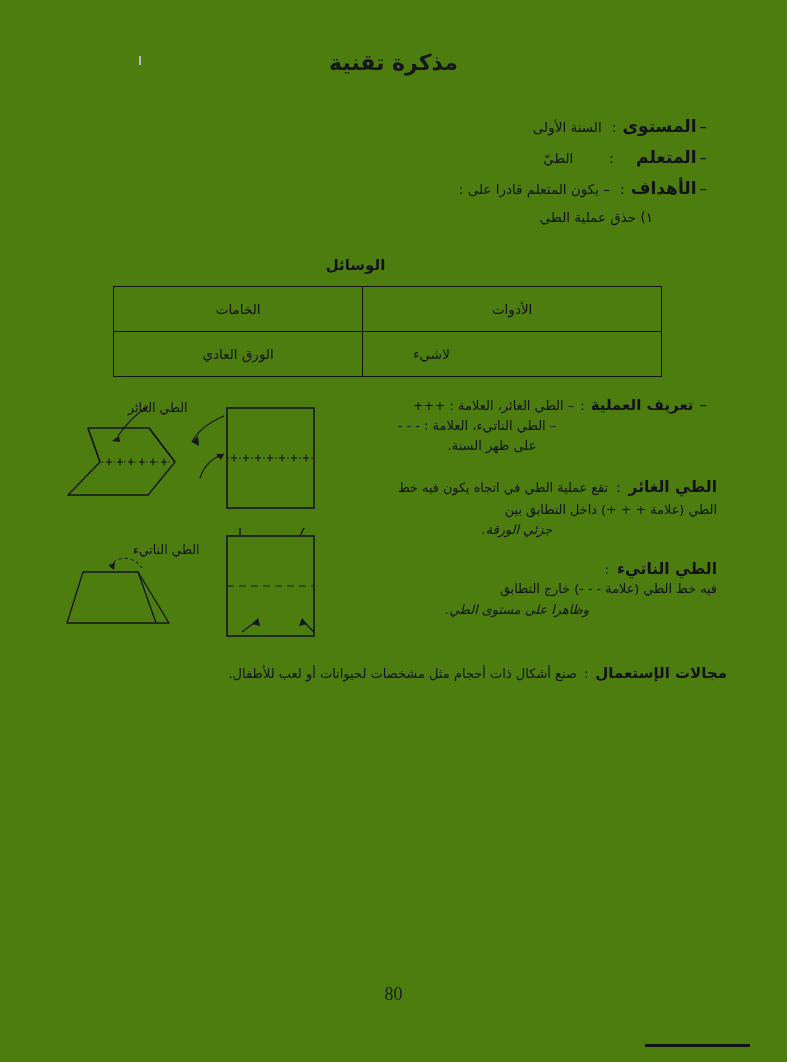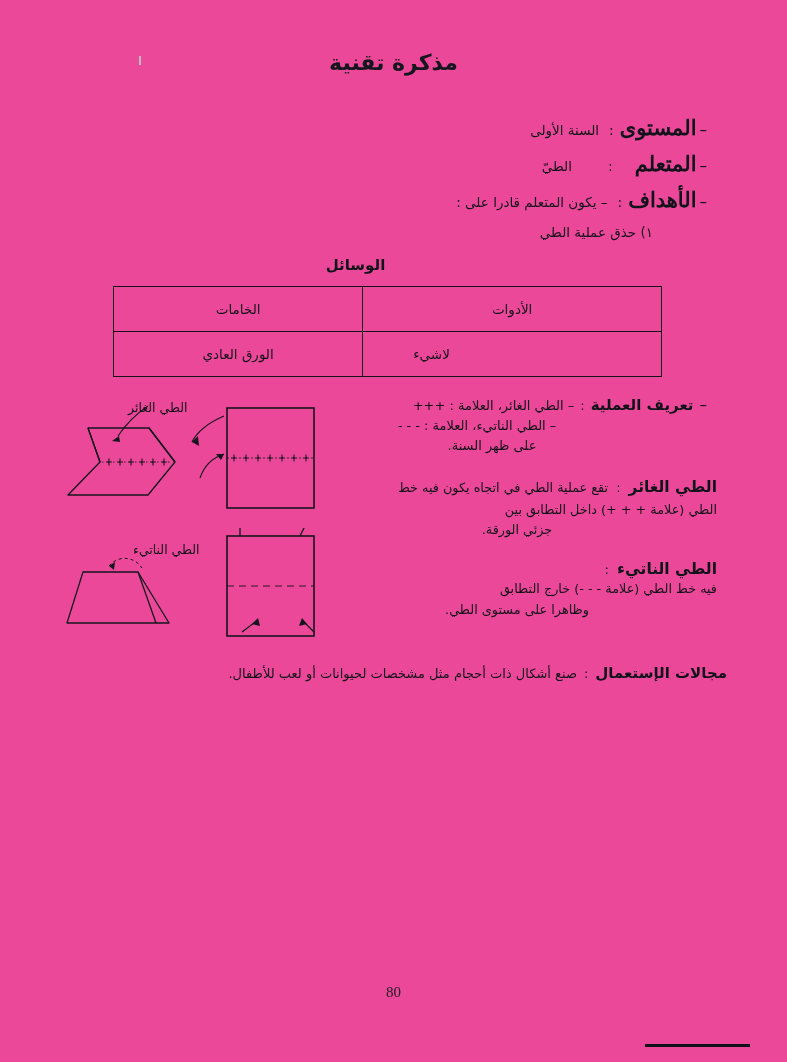--- a/index.html
+++ b/index.html
@@ -8,21 +8,21 @@
     padding: 0;
     background: #ffffff;
   }
   body {
     font-family: "DejaVu Sans", sans-serif;
   }
   #page {
     position: relative;
     width: 787px;
     height: 1062px;
-    background: #ec4899;
+    background: #4d7c0f;
     overflow: hidden;
     color: #12121a;
   }
 
   
   .rtl {
     direction: rtl;
     unicode-bidi: isolate;
     text-align: right;
   }
@@ -57,23 +57,22 @@
     margin-bottom: 11px;
     font-size: 14px;
     white-space: nowrap;
   }
   .meta-dash {
     font-size: 15px;
     margin-left: 3px;
   }
   .meta-label {
     font-weight: bold;
-    font-size: 21px;
+    font-size: 17px;
     letter-spacing: 1.2px;
-    font-family: Liberation Serif, serif;
   }
   .meta-colon {
     margin: 0 6px 0 10px;
     font-size: 14px;
   }
   .meta-value {
     font-size: 13.5px;
   }
   .meta-row.subject .meta-colon { margin-right: 22px; }
   .meta-row.subject .meta-value { margin-right: 26px; }
@@ -186,21 +185,21 @@
   }
   .fold-colon { margin: 0 8px; font-size: 13px; }
   .fold-text {
     font-size: 12.8px;
     line-height: 1.62;
     text-align: justify;
     direction: rtl;
   }
   .fold-first { display: inline; }
   .fold-body { margin-top: 1px; }
-  .fold-last { display: block; text-align: center; }
+  .fold-last { display: block; text-align: center; font-style: italic; }
 
   
   #usage-line {
     top: 664px;
     right: 60px;
     width: 660px;
     direction: rtl;
     text-align: right;
     white-space: nowrap;
     display: flex;
@@ -228,21 +227,21 @@
   #label-concave { top: 400px; left: 128px; }
   #label-convex  { top: 542px; left: 133px; }
 
   
   #page-number {
     top: 984px;
     left: 0;
     width: 787px;
     text-align: center;
     font-family: "Liberation Serif", serif;
-    font-size: 15px;
+    font-size: 18px;
     color: #1b1b22;
   }
 
   
   #scan-smudge {
     top: 1044px;
     left: 645px;
     width: 105px;
     height: 3px;
     background: #111118;

